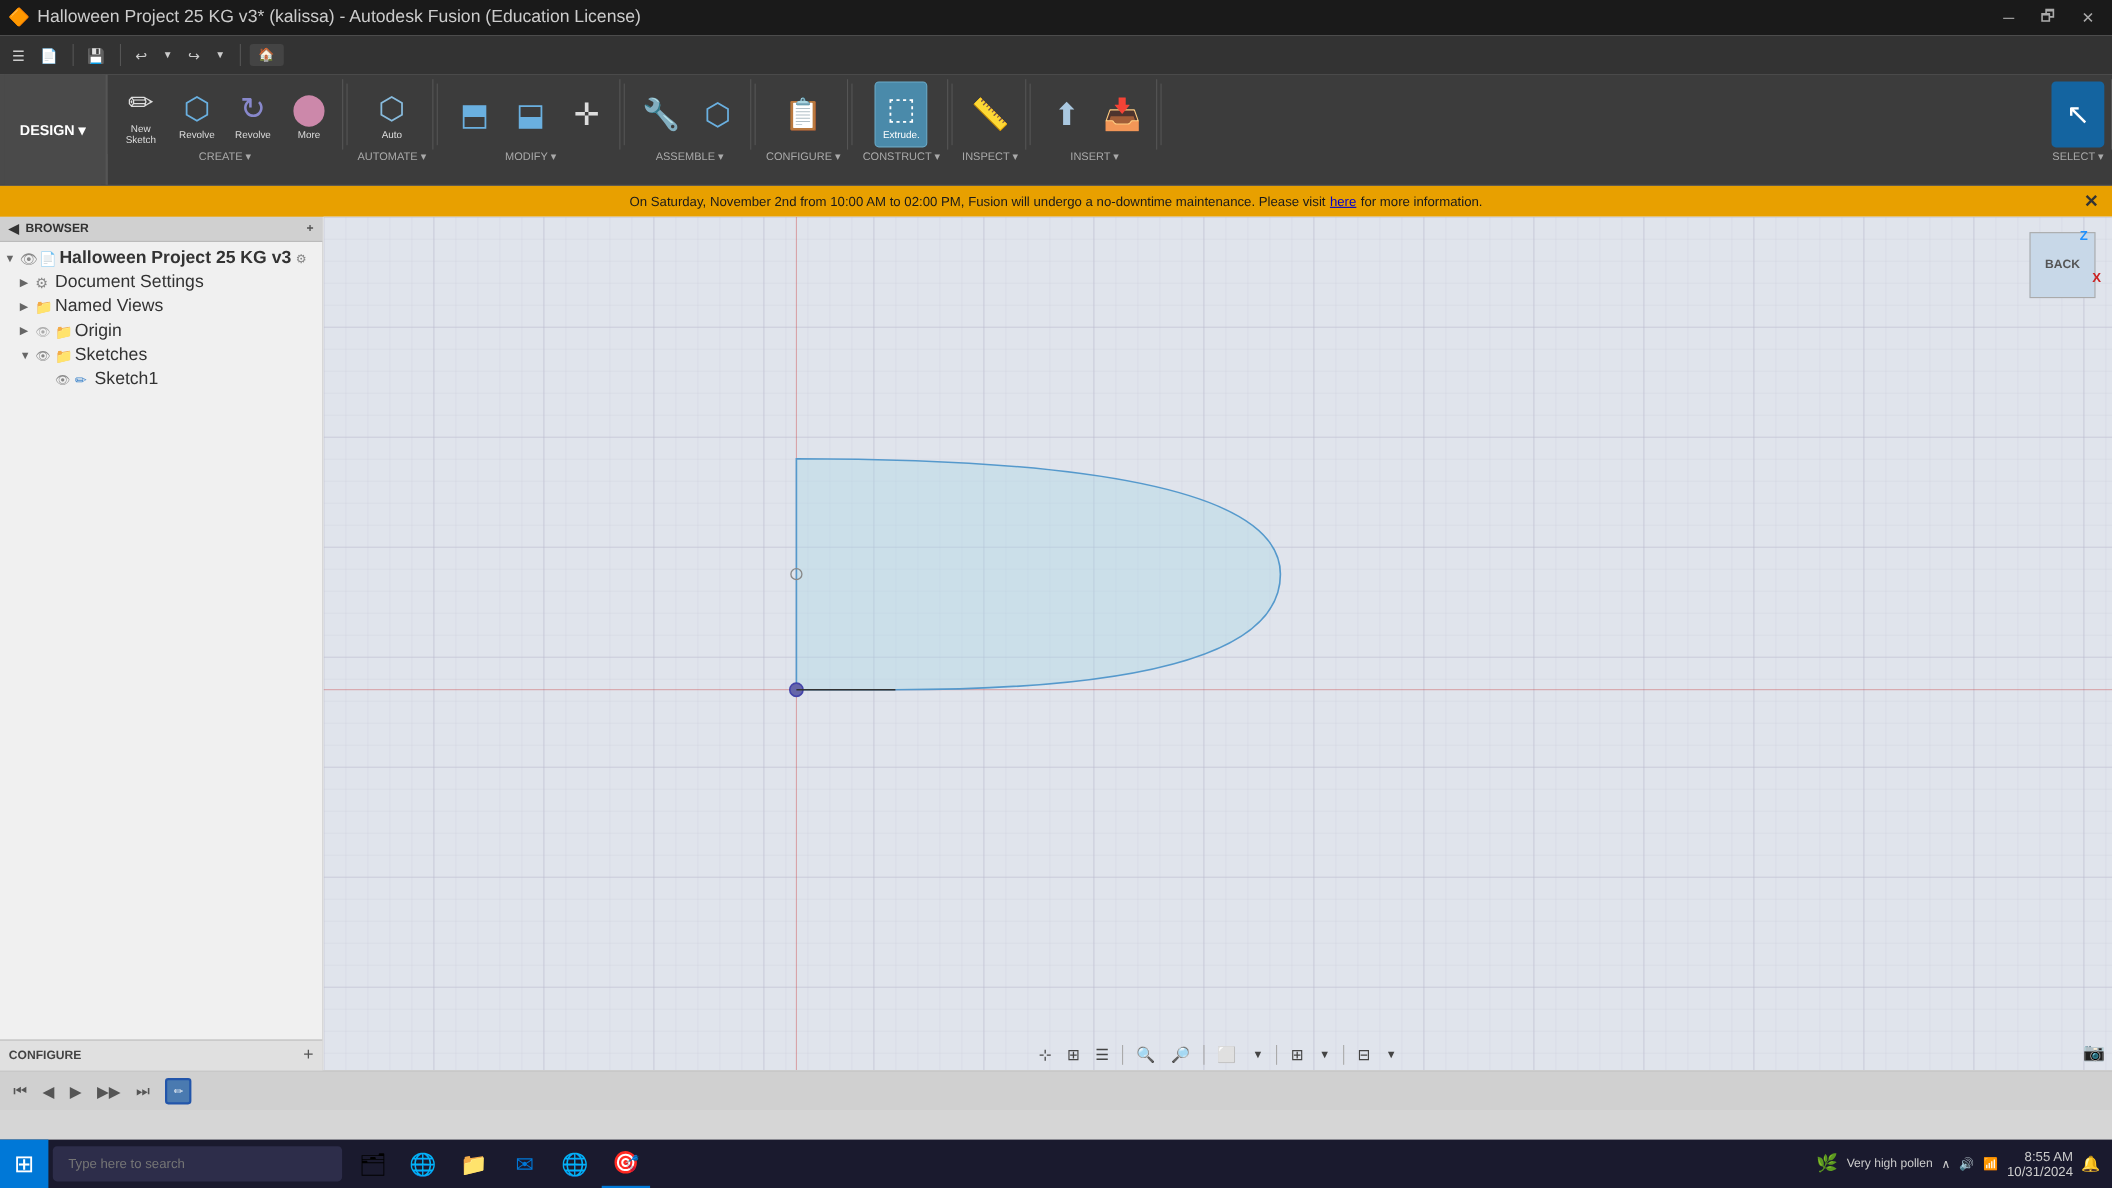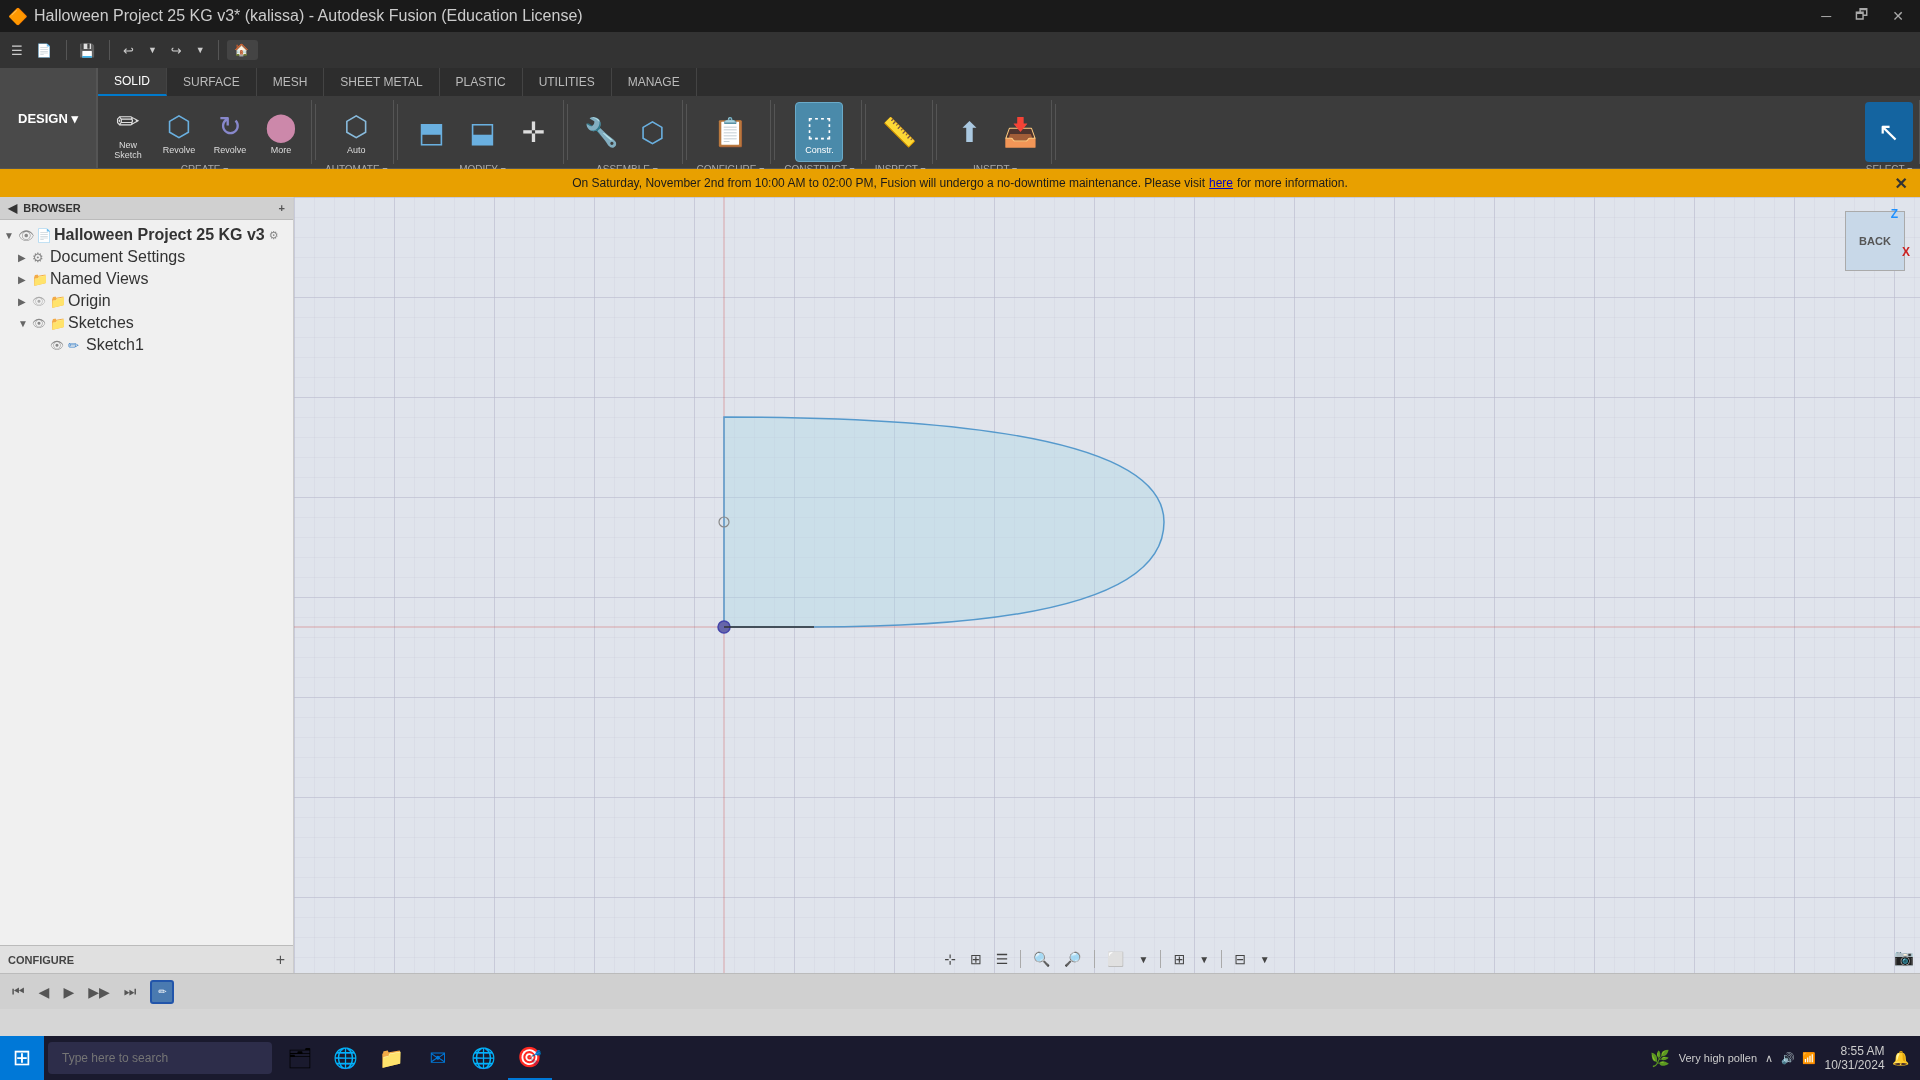--- a/index.html
+++ b/index.html
@@ -281,21 +281,21 @@
       justify-content: center;
       cursor: pointer;
       font-size: 20px;
     }
     #taskbar-search {
       margin-left: 4px;
       background: #2d2d4a;
       border: none;
       color: #aaa;
       padding: 6px 14px;
-      width: 224px;
+      width: 263px;
       font-size: 12px;
       border-radius: 4px;
     }
     #taskbar-apps {
       display: flex;
       align-items: center;
       gap: 2px;
       margin-left: 6px;
     }
     .taskbar-app {
@@ -386,29 +386,20 @@
 <div id="ribbon">
 
   <div class="full-toolbar">
 
     <div id="design-section">
       <button id="design-btn">DESIGN ▾</button>
     </div>
 
     <div style="flex:1; display:flex; flex-direction:column;">
 
-      <div id="ribbon-tabs">
-        <div class="ribbon-tab active">SOLID</div>
-        <div class="ribbon-tab">SURFACE</div>
-        <div class="ribbon-tab">MESH</div>
-        <div class="ribbon-tab">SHEET METAL</div>
-        <div class="ribbon-tab">PLASTIC</div>
-        <div class="ribbon-tab">UTILITIES</div>
-        <div class="ribbon-tab">MANAGE</div>
-      </div>
 
       <div id="ribbon-content">
 
         <div class="ribbon-group">
           <div class="ribbon-items">
             <div class="big-ribbon-item">
               <span class="big-icon">✏</span>
               <span class="small-label">New<br>Sketch</span>
             </div>
             <div class="big-ribbon-item">
@@ -485,21 +476,21 @@
           <div class="group-label-row">
             <span style="font-size:10px;color:#aaa;">CONFIGURE ▾</span>
           </div>
         </div>
         <div class="group-sep"></div>
 
         <div class="ribbon-group">
           <div class="ribbon-items">
             <div class="big-ribbon-item" style="background:#4a8aaa; border-radius:4px; border: 1px solid #6aaac8;">
               <span class="big-icon" style="color:#fff;">⬚</span>
-              <span class="small-label" style="color:#fff;">Constr.</span>
+              <span class="small-label" style="color:#fff;">Extrude.</span>
             </div>
           </div>
           <div class="group-label-row">
             <span style="font-size:10px;color:#aaa;">CONSTRUCT ▾</span>
           </div>
         </div>
         <div class="group-sep"></div>
 
         <div class="ribbon-group">
           <div class="ribbon-items">

